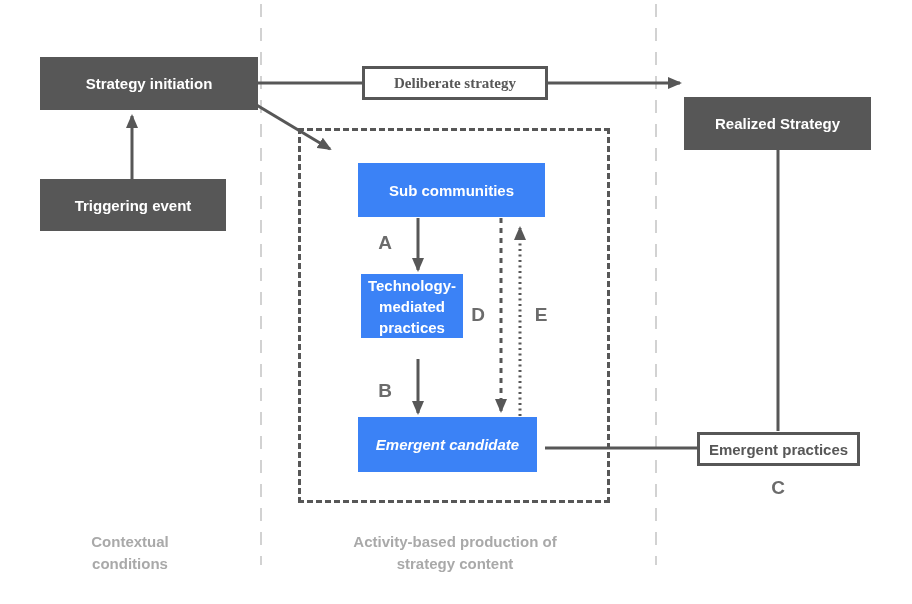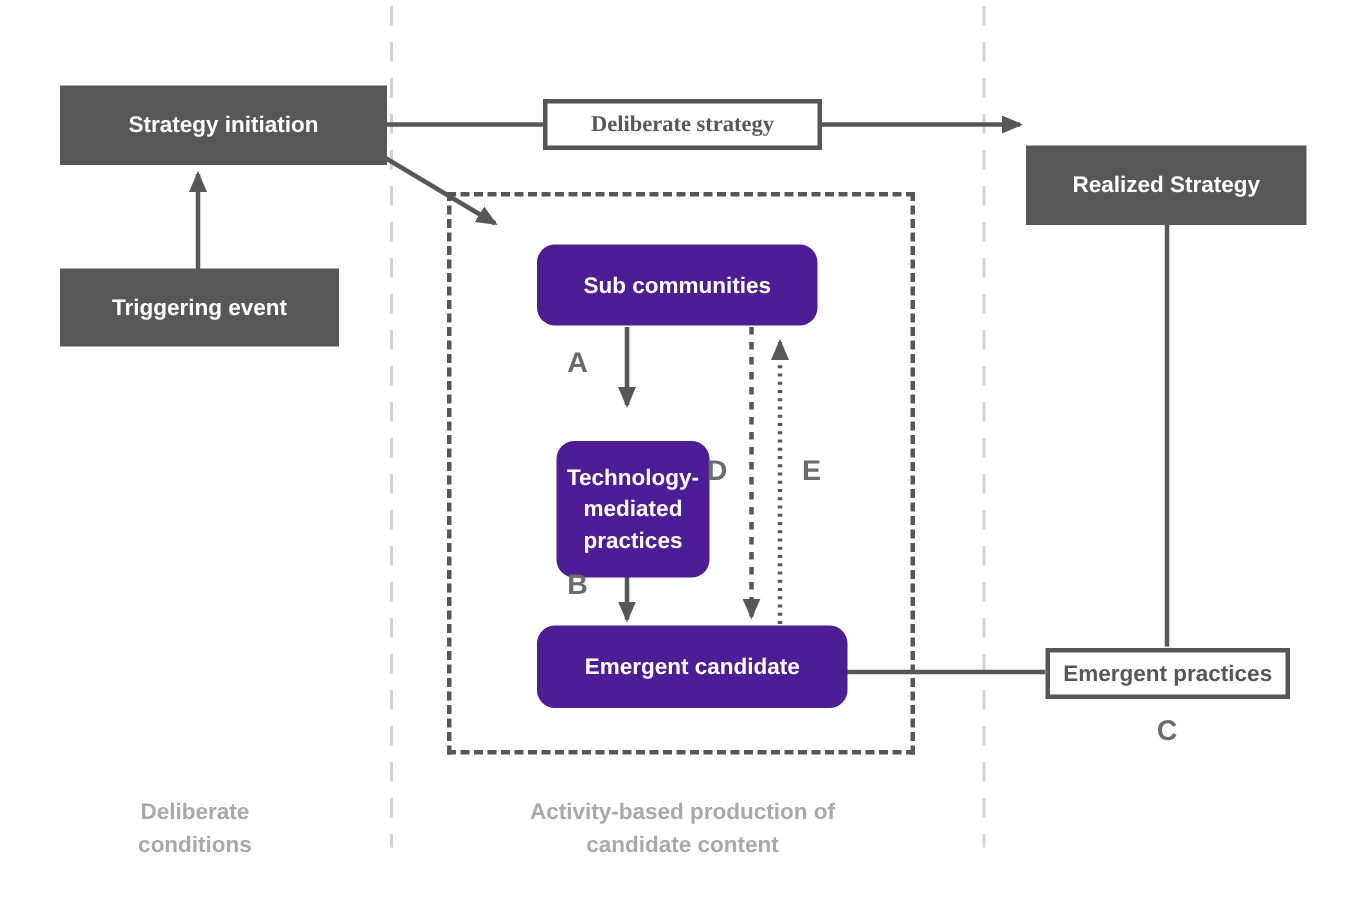--- a/index.html
+++ b/index.html
@@ -18,21 +18,21 @@
     align-items: center;
     justify-content: center;
     text-align: center;
     font-weight: bold;
     font-size: 15px;
     box-sizing: border-box;
     line-height: 21px;
     padding: 2px 6px;
   }
   .box.dark    { background: #575757; color: #ffffff; }
-  .box.gray    { background: #4c1d95; color: #ffffff; border-radius: 12px; }
+  .box.gray    { background: #3b82f6; color: #ffffff; }
   .box.outline { background: #ffffff; border: 3px solid #575757; color: #575757; }
   .dashed-container {
     position: absolute;
     left: 298px; top: 128px; width: 312px; height: 375px;
     border: 3px dashed #575757;
     box-sizing: border-box;
     background: transparent;
   }
   .letter {
     position: absolute;
@@ -51,22 +51,22 @@
     color: #a9a9a9;
     text-align: center;
     transform: translateX(-50%);
   }
   
   .b-strategy-initiation { left: 40px;  top: 57px;  width: 218px; height: 53px; }
   .b-triggering-event    { left: 40px;  top: 179px; width: 186px; height: 52px; }
   .b-deliberate-strategy { left: 362px; top: 66px;  width: 186px; height: 34px; font-family: Liberation Serif, serif; }
   .b-realized-strategy   { left: 684px; top: 55px;  width: 187px; height: 53px; margin-top: 42px; }
   .b-sub-communities     { left: 358px; top: 163px; width: 187px; height: 54px; }
-  .b-tech-practices      { left: 371px; top: 274px; width: 102px; height: 91px; margin-top: 20px; }
-  .b-emergent-candidate  { left: 358px; top: 417px; width: 207px; height: 55px; }
+  .b-tech-practices      { left: 361px; top: 274px; width: 102px; height: 64px; }
+  .b-emergent-candidate  { left: 358px; top: 417px; width: 179px; height: 55px; font-style: italic; }
   .b-emergent-strategy   { left: 697px; top: 432px; width: 163px; height: 34px; }
   .l-a { left: 385px; top: 243px; }
   .l-b { left: 385px; top: 391px; }
   .l-c { left: 778px; top: 488px; }
   .l-d { left: 478px; top: 315px; }
   .l-e { left: 541px; top: 315px; }
   .z-left   { left: 130px; width: 120px; }
   .z-middle { left: 455px; width: 220px; }
   .z-right  { left: 778px; width: 95px;  }
 </style>
@@ -108,16 +108,16 @@
   <div class="box gray b-tech-practices">Technology-mediated practices</div>
   <div class="box gray b-emergent-candidate">Emergent candidate</div>
   <div class="box outline b-emergent-strategy">Emergent practices</div>
 
   <div class="letter l-a">A</div>
   <div class="letter l-b">B</div>
   <div class="letter l-c">C</div>
   <div class="letter l-d">D</div>
   <div class="letter l-e">E</div>
 
-  <div class="zone-label z-left">Deliberate conditions</div>
-  <div class="zone-label z-middle">Activity-based production of candidate content</div>
+  <div class="zone-label z-left">Contextual conditions</div>
+  <div class="zone-label z-middle">Activity-based production of strategy content</div>
 
 </div>
 
 </body></html>

